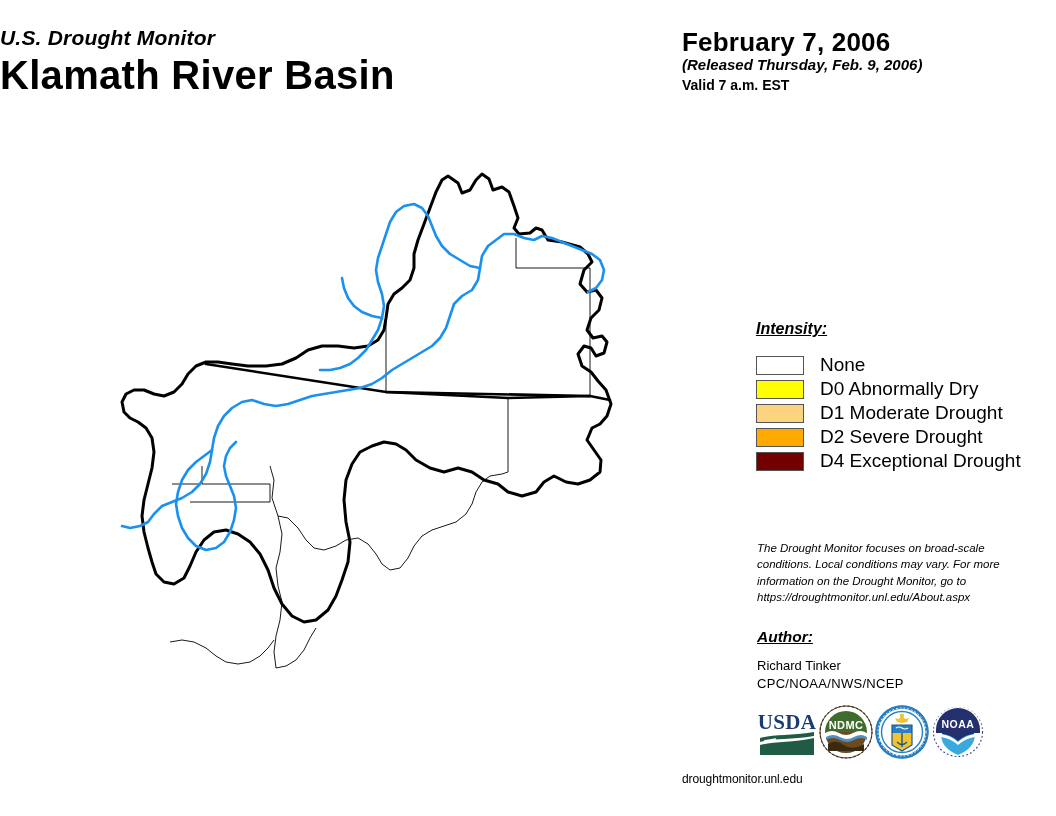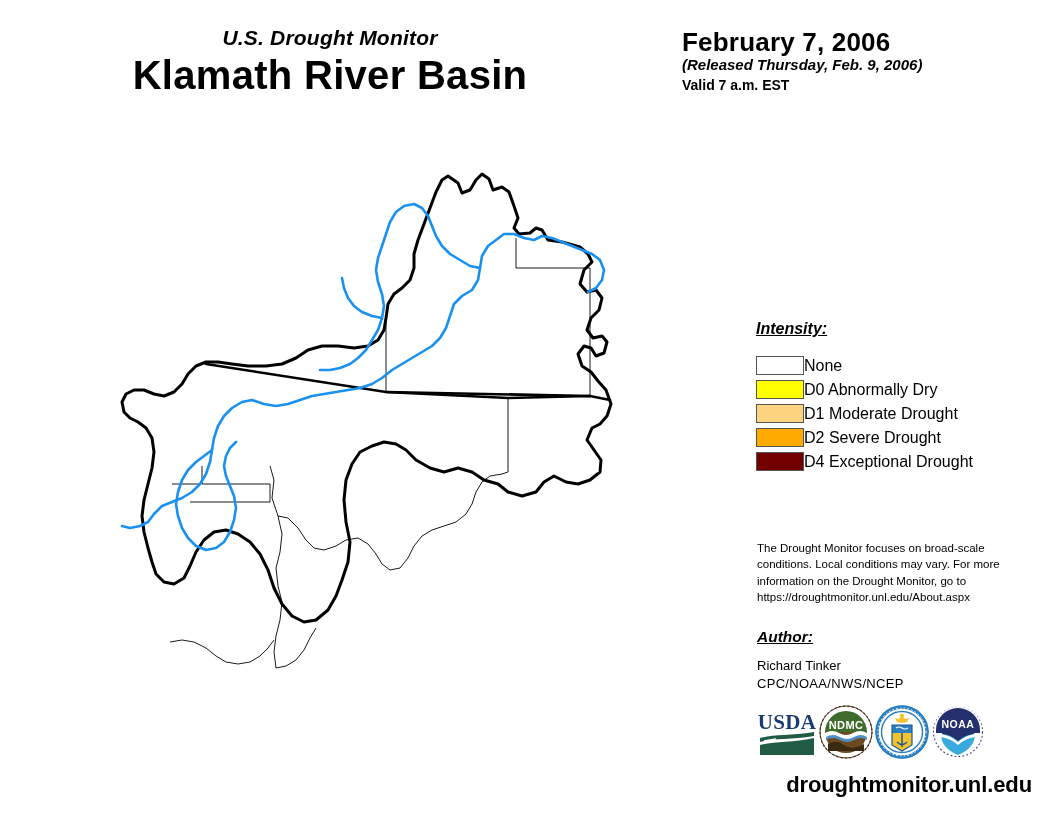--- a/index.html
+++ b/index.html
@@ -16,21 +16,20 @@
     font-family: "Liberation Sans", sans-serif;
     color: #000000;
   }
 
   
   #header-left {
     position: absolute;
     left: 0px;
     top: 26px;
     width: 660px;
-    text-align: center;
   }
   #dm-subtitle {
     font-size: 21px;
     font-weight: bold;
     font-style: italic;
     letter-spacing: 0.2px;
     line-height: 1.1;
   }
   #basin-title {
     font-size: 40px;
@@ -97,32 +96,34 @@
     margin-bottom: 0px;
   }
   .legend-swatch {
     width: 48px;
     height: 19px;
     border: 1px solid #555555;
     box-sizing: border-box;
     flex: 0 0 auto;
   }
   .legend-label {
-    font-size: 16px;
+    margin-left: 16px;
+    font-size: 19px;
     line-height: 1.1;
     white-space: nowrap;
   }
 
   
   #disclaimer {
     position: absolute;
     left: 757px;
     top: 540px;
     width: 270px;
     font-size: 11.5px;
+    font-style: italic;
     line-height: 1.42;
   }
 
   
   #author-block {
     position: absolute;
     left: 757px;
     top: 628px;
     width: 280px;
   }
@@ -155,23 +156,23 @@
     align-items: center;
     justify-content: flex-start;
   }
   .logo { flex: 0 0 auto; }
 
   #site-url {
     position: absolute;
     left: 682px;
     top: 772px;
     width: 350px;
-    text-align: right;
-    font-size: 22px;
-    font-weight: bold;
+    text-align: left;
+    font-size: 12px;
+    font-weight: normal;
     letter-spacing: -0.1px;
   }
 </style>
 </head>
 <body>
 
 <div id="header-left">
   <div id="dm-subtitle">U.S. Drought Monitor</div>
   <div id="basin-title">Klamath River Basin</div>
 </div>

